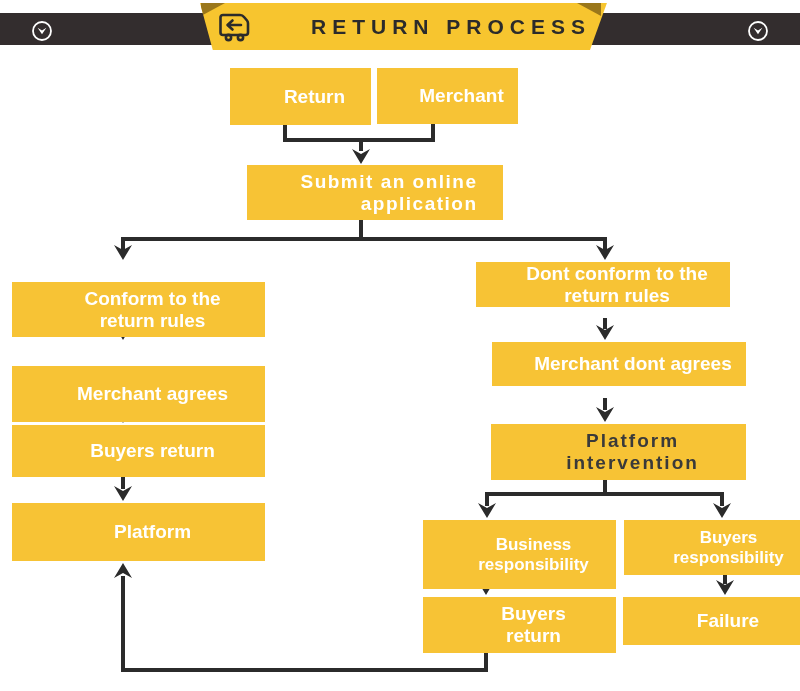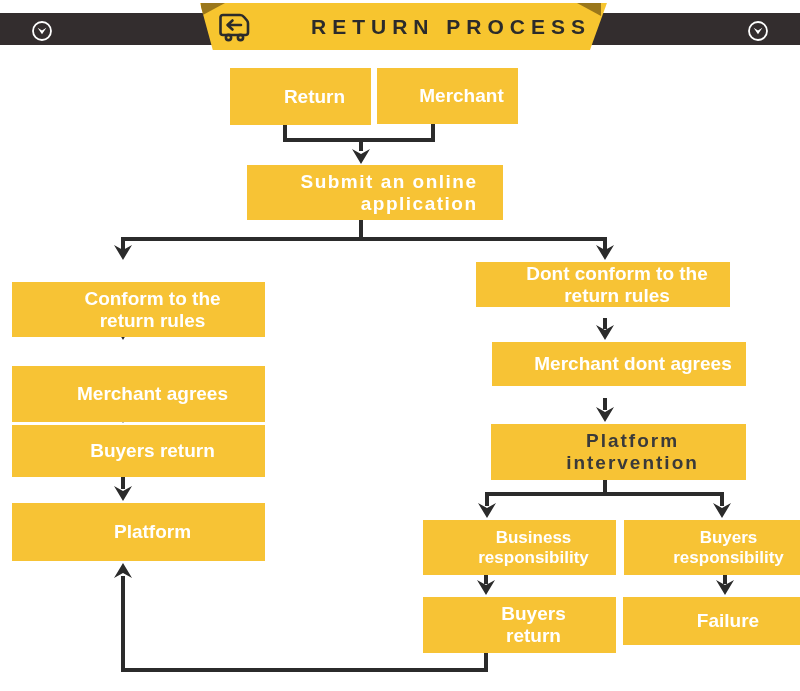--- a/index.html
+++ b/index.html
@@ -132,21 +132,21 @@
   <div class="box fs19" style="left:12px;top:342px;width:225px;height:56px;margin-top:24px;">Merchant agrees</div>
   <div class="box fs19" style="left:12px;top:425px;width:225px;height:52px;">Buyers return</div>
   <div class="box fs19" style="left:12px;top:503px;width:225px;height:58px;">Platform</div>
 
   <div class="box fs19" style="left:476px;top:262px;width:226px;height:45px;">Dont conform to the
 return rules</div>
   <div class="box fs19" style="left:492px;top:342px;width:226px;height:44px;">Merchant dont agrees</div>
   <div class="box fs19 ls2 dark" style="left:491px;top:424px;width:227px;height:56px;">Platform
 intervention</div>
 
-  <div class="box fs17" style="left:423px;top:520px;width:165px;height:55px;">Business
+  <div class="box fs17" style="left:423px;top:520px;width:165px;height:69px;">Business
 responsibility</div>
   <div class="box fs17" style="left:624px;top:520px;width:153px;height:55px;">Buyers
 responsibility</div>
   <div class="box fs19" style="left:423px;top:597px;width:165px;height:56px;">Buyers
 return</div>
   <div class="box fs19" style="left:623px;top:597px;width:154px;height:48px;">Failure</div>
 
 </div>
 
 </body></html>

